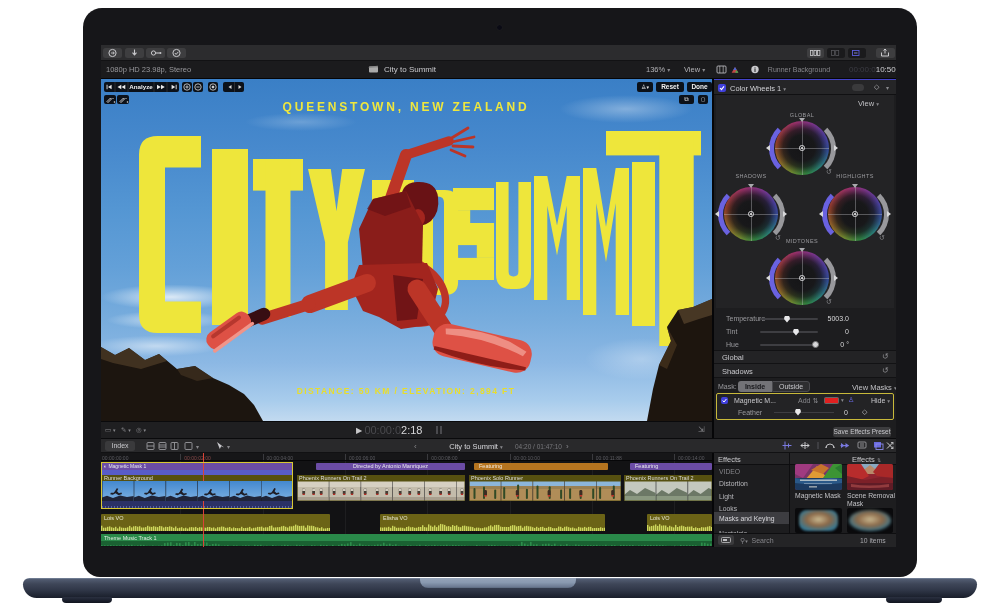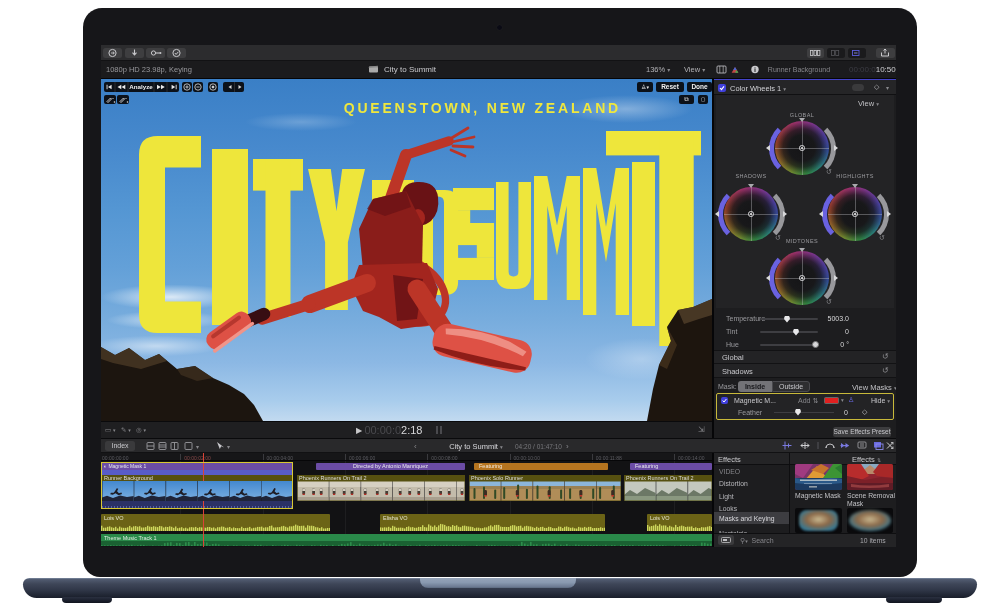--- a/index.html
+++ b/index.html
@@ -44,21 +44,21 @@
           <rect x="51.5" y="5.5" width="6.5" height="5"></rect>
           <path d="M53 8h3.5" stroke="#8888e8"></path>
         </g>
 <g stroke="#d8d8db" stroke-width="0.9">
           <path d="M80.5 7.5v3.5h7V7.5"></path>
           <path d="M84 4v4.5M82.5 5.5L84 4l1.5 1.5"></path>
         </g>
 </g>
     </svg>
 <div style="left:0px;top:16px;width:795px;height:18px;background:#1b1b1d;border-bottom:1px solid #050507;"></div>
-<div style="left:5px;top:20px;font-size:7.5px;color:#98989c;white-space:nowrap;">1080p HD 23.98p, Keying</div>
+<div style="left:5px;top:20px;font-size:7.5px;color:#98989c;white-space:nowrap;">1080p HD 23.98p, Stereo</div>
 <svg style="left:267;top:19;" width="12" height="10" viewBox="0 0 12 10">
       <rect x="1" y="2.5" width="9" height="6" rx="1" fill="#aaa"></rect>
       <path d="M1 2.5l9-0.8-0.3 1.6-9 0.8z" fill="#888"></path>
     </svg>
 <div style="left:283px;top:20px;font-size:8px;color:#c9c9cd;white-space:nowrap;">City to Summit</div>
 <div style="left:545px;top:20px;font-size:7.5px;color:#b2b2b6;white-space:nowrap;">136% <span style="font-size:6px;color:#88888c">▾</span></div>
 <div style="left:583px;top:20px;font-size:7.5px;color:#b2b2b6;white-space:nowrap;">View <span style="font-size:6px;color:#88888c">▾</span></div>
 <svg style="left:613;top:18;" width="55" height="13" viewBox="0 0 55 13">
 <rect x="3" y="3" width="9" height="7" rx="1" fill="none" stroke="#b8b8bc" stroke-width="0.9"></rect>
       <path d="M5.8 3v7M9.2 3v7" stroke="#b8b8bc" stroke-width="0.7"></path>
@@ -133,21 +133,22 @@
             <path d="M341 258.5 q33 -8 66 -1.5 l18 6 -2.5 5 q-40 -10 -80 -4 z" fill="#f0958a" opacity="0.9"></path>
           </g>
         </g>
 <path d="M0 268 L14 276 L28 269 L44 281 L58 275 L76 290 L94 287 L112 299 L128 306 L143 315 L153 326 L162 342 L0 342 z" fill="#1c150f"></path>
         <path d="M0 268 L14 276 L28 269 L44 281 L58 275 L66 282 L40 290 L12 284 L0 280 z" fill="#4a3824" opacity="0.8"></path>
         <path d="M76 290 L94 287 L112 299 L96 302 L80 296 z" fill="#3d2e1e" opacity="0.8"></path>
         <path d="M611 220 L592 228 L577 231 L566 248 L570 262 L558 286 L552 310 L546 342 L611 342 z" fill="#1d150e"></path>
         <path d="M611 220 L592 228 L577 231 L583 245 L598 240 L611 236 z" fill="#52402a" opacity="0.8"></path>
         <path d="M566 248 L570 262 L558 286 L566 290 L576 266 z" fill="#44311d" opacity="0.8"></path>
 </svg>
-<div style="left:0px;top:21px;left:90px;width:430px;text-align:right;font-size:14px;letter-spacing:2.8px;font-weight:bold;color:#efe73d;white-space:nowrap;">QUEENSTOWN, NEW ZEALAND</div>
+<div style="left:0px;top:21px;left:90px;width:430px;text-align:center;font-size:12px;letter-spacing:2.8px;font-weight:bold;color:#efe73d;white-space:nowrap;">QUEENSTOWN, NEW ZEALAND</div>
+<div style="left:0px;top:306.5px;left:90px;width:430px;text-align:center;font-size:8.5px;letter-spacing:1.4px;font-weight:bold;color:#e8dd2c;white-space:nowrap;">DISTANCE: 50 KM / ELEVATION: 2,894 FT</div>
 <div style="left:3px;top:3px;width:75px;height:10px;background:rgba(8,8,10,0.92);border-radius:2px;"></div>
 <svg style="left:3;top:3;" width="76" height="10" viewBox="0 0 76 10">
 <g stroke="#2c2c2e" stroke-width="1">
           <path d="M11 0v10M24 0v10M50 0v10M63 0v10"></path>
         </g>
 <g fill="#e8e8e8">
 <path d="M3.5 2.8v4.4l-0.9 0v-4.4zM4 5l3.6-2.2v4.4z"></path>
 <path d="M13.5 5l3.8-2.3v4.6zM17.5 5l3.8-2.3v4.6z"></path>
 <path d="M53 2.7l3.8 2.3-3.8 2.3zM57 2.7l3.8 2.3-3.8 2.3z"></path>
 <path d="M71.7 2.8v4.4l0.9 0v-4.4zM71.2 5l-3.6-2.2v4.4z"></path>

